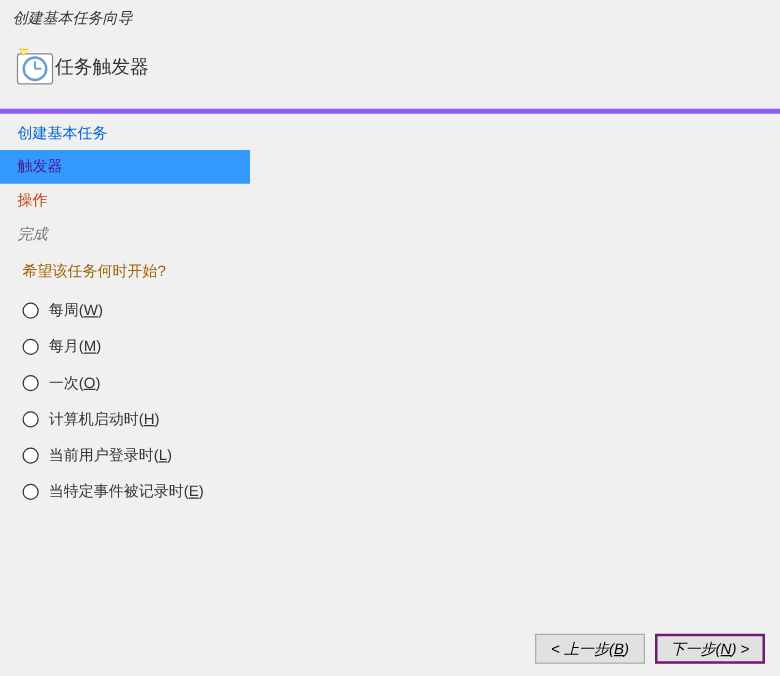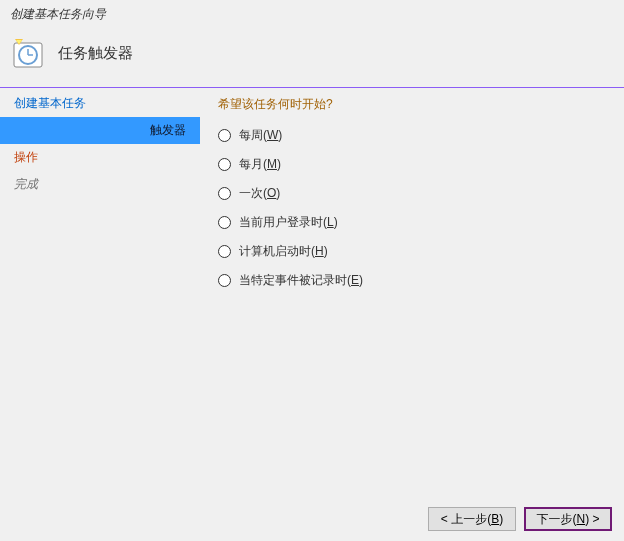--- a/index.html
+++ b/index.html
@@ -14,34 +14,34 @@
     }
     .window-title {
       padding: 6px 10px;
       color: #333;
       font-style: italic;
     }
     .header-section {
       display: flex;
       align-items: center;
       padding: 8px 12px 18px 12px;
-      gap: 14px;
     }
     .clock-icon {
       width: 32px;
       height: 32px;
       position: relative;
     }
     .page-heading {
       font-size: 15px;
       color: #333;
     }
     .body-section {
       display: flex;
-      border-top: 1px solid #8b5cf6;
+      border-top: 4px solid #8b5cf6;
+      flex-direction: column;
     }
     .sidebar {
       width: 200px;
       padding-top: 2px;
     }
     .sidebar-item {
       padding: 5px 14px;
       color: #0066cc;
       cursor: pointer;
     }
@@ -84,20 +84,21 @@
     .radio-label {
       color: #333;
     }
     .radio-label u { text-decoration: underline; }
     .button-bar {
       position: absolute;
       bottom: 10px;
       right: 12px;
       display: flex;
       gap: 8px;
+      font-style: italic;
     }
     .btn {
       min-width: 88px;
       height: 24px;
       background: #e1e1e1;
       border: 1px solid #adadad;
       display: flex;
       align-items: center;
       justify-content: center;
       font-size: 12px;
@@ -123,46 +124,46 @@
       <polygon points="3,2 11,2 7,8" fill="#f5c542"></polygon>
       <polygon points="4,3 10,3 7,7" fill="#fff176"></polygon>
     </svg>
   </div>
   <div class="page-heading">任务触发器</div>
 </div>
 
 <div class="body-section">
   <div class="sidebar" id="sidebar">
       <div class="sidebar-item" style="color: rgb(0, 102, 204);">创建基本任务</div>
-      <div class="sidebar-item selected" style="color: #0f172a; text-align: right;">触发器</div>
+      <div class="sidebar-item selected" style="color: #4c1d95;">触发器</div>
       <div class="sidebar-item" style="color: #c2410c;">操作</div>
       <div class="sidebar-item" style="color: #737373; font-style: italic;">完成</div>
     </div>
   <div class="content">
     <div class="question">希望该任务何时开始?</div>
     <div id="options">
         <div class="radio-row">
           <div class="radio-circle"></div>
           <div class="radio-label">每周(<u>W</u>)</div>
         </div>
         <div class="radio-row">
           <div class="radio-circle"></div>
           <div class="radio-label">每月(<u>M</u>)</div>
         </div>
         <div class="radio-row">
           <div class="radio-circle"></div>
           <div class="radio-label">一次(<u>O</u>)</div>
         </div>
         <div class="radio-row">
           <div class="radio-circle"></div>
-          <div class="radio-label">当前用户登录时(<u>L</u>)</div>
+          <div class="radio-label">计算机启动时(<u>H</u>)</div>
         </div>
         <div class="radio-row">
           <div class="radio-circle"></div>
-          <div class="radio-label">计算机启动时(<u>H</u>)</div>
+          <div class="radio-label">当前用户登录时(<u>L</u>)</div>
         </div>
         <div class="radio-row">
           <div class="radio-circle"></div>
           <div class="radio-label">当特定事件被记录时(<u>E</u>)</div>
         </div>
       </div>
   </div>
 </div>
 
 <div class="button-bar">

